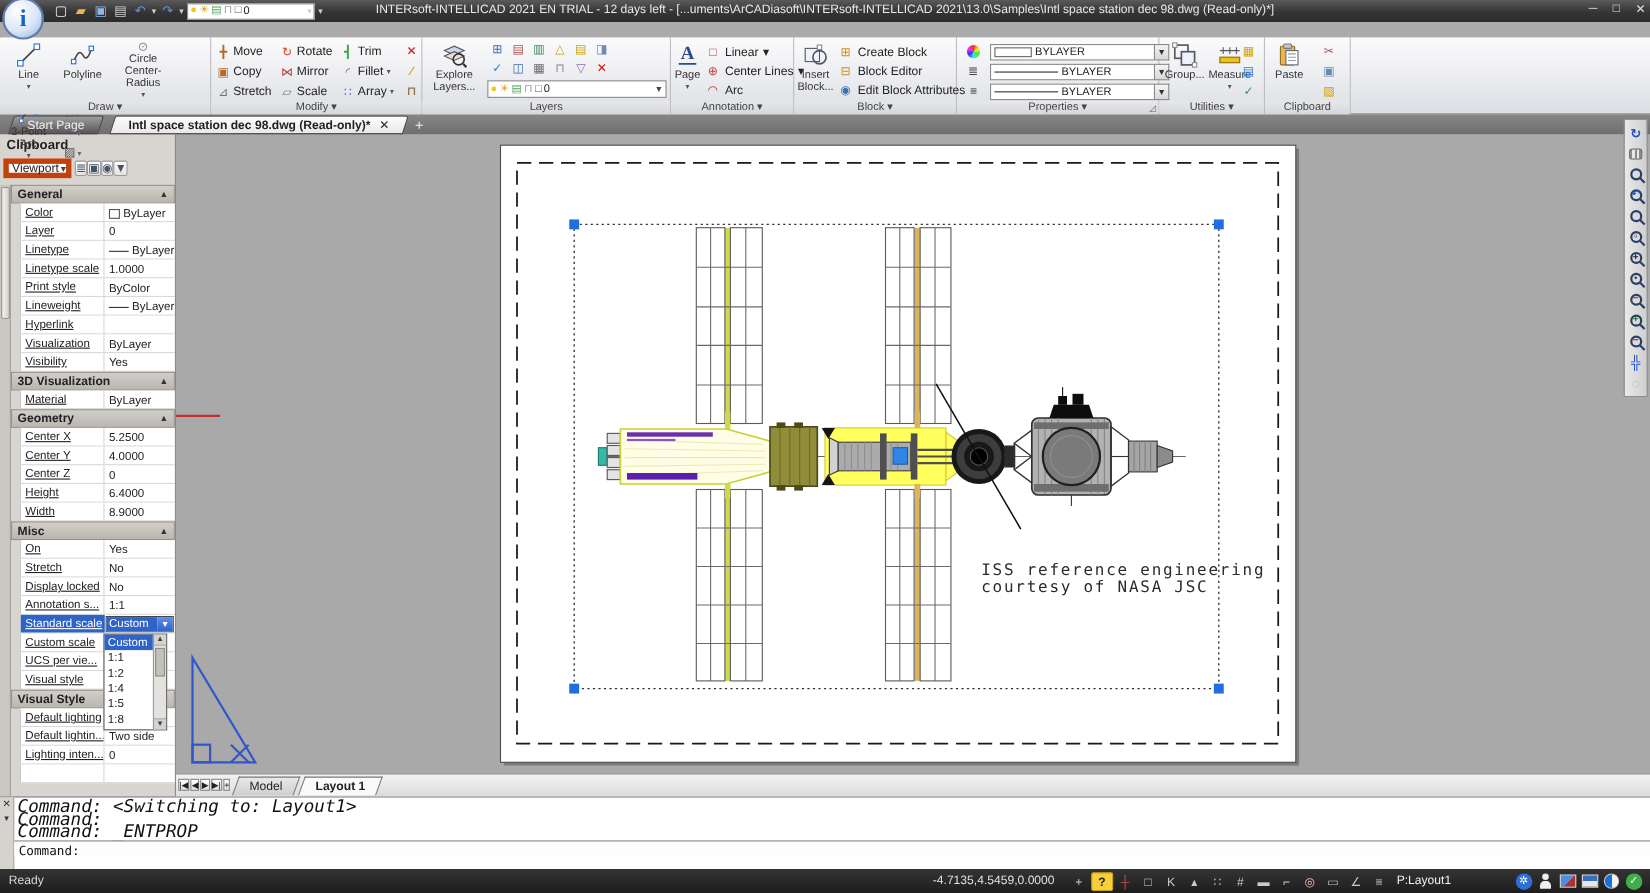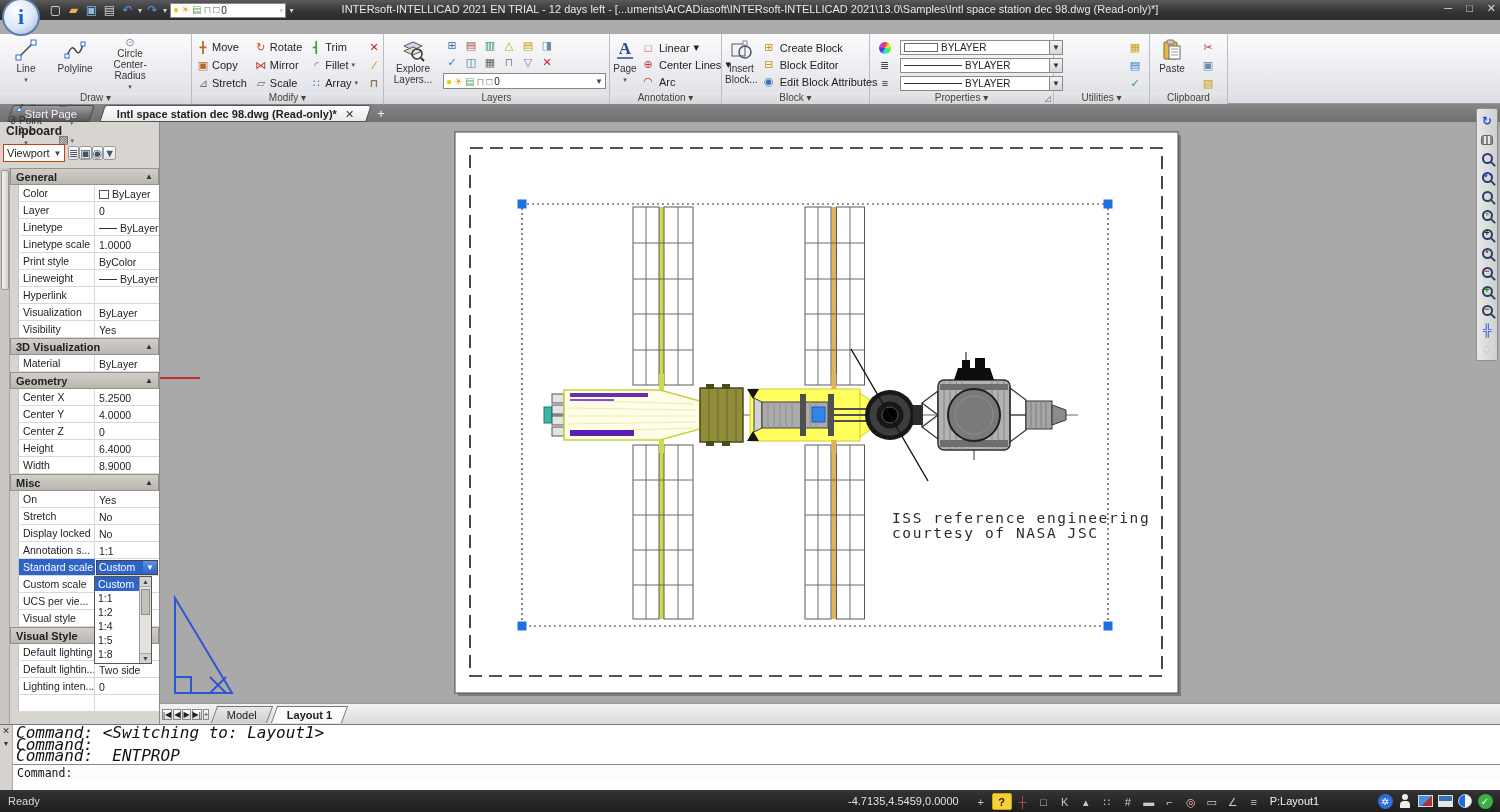--- a/index.html
+++ b/index.html
@@ -62,31 +62,31 @@
   .dtab > span { display:inline-block; transform:skewX(18deg); }
   .dtab.start { background:linear-gradient(#9d9d9d,#585858); color:#f2f2f2; border:1px solid #4a4a4a; }
   .dtab.doc { background:linear-gradient(#fdfdfd,#e9e9e9); color:#222; border:1px solid #555; font-weight:bold; }
   .dtab.doc .x { margin-left:8px; font-weight:normal; color:#333; }
   .dplus { margin-left:8px; color:#f0f0f0; font-size:13px; line-height:17px; }
 
   
   .palette { left:0; top:122px; width:160px; height:602px; background:#d8d5d0; border-right:1px solid #8a8a8a; z-index:20; overflow:hidden; }
   .pal-title { height:18px; font-weight:bold; font-size:12px; color:#222; padding:2px 6px; }
   .pal-toolbar { height:26px; display:flex; align-items:center; gap:3px; padding:0 3px; }
-  .vp-combo { display:flex; align-items:center; height:18px; border:1px solid #c2410c; background:#fff; width:62px; }
+  .vp-combo { display:flex; align-items:center; height:18px; border:5px solid #c2410c; background:#fff; width:62px; }
   .vp-combo .txt { flex:1; padding-left:3px; font-size:11px; color:#222; }
   .vp-combo .dd { width:13px; font-size:8px; text-align:center; color:#444; }
   .pal-tbtn { width:19px; height:19px; border:1px solid #9a9a9a; background:linear-gradient(#fdfdfd,#e2e2e2); text-align:center; line-height:18px; font-size:11px; color:#456; border-radius:2px; }
   .pal-scroll { position:absolute; left:0; top:46px; width:10px; bottom:0; background:#cac7c2; border-right:1px solid #a5a29d; }
   .pal-scroll .thumb { position:absolute; left:1px; top:2px; width:8px; height:120px; background:linear-gradient(90deg,#f2f1ee,#d5d2cc); border:1px solid #99968f; border-radius:2px; }
   .pal-content { position:absolute; left:10px; top:46px; right:0; bottom:0; }
   .psec { height:17px; background:linear-gradient(#d2cfca,#b9b6b0); border:1px solid #979289; display:flex; align-items:center; padding:0 5px; font-weight:bold; font-size:11px; color:#222; }
   .psec .caret { margin-left:auto; font-size:8px; color:#333; }
   .prow { display:flex; height:17px; margin-left:8px; background:#fff; border-bottom:1px solid #d8d8d8; border-left:1px solid #c2c2c2; }
-  .pl { width:76px; font-size:10.5px; color:#222; padding:2px 0 0 4px; border-right:1px solid #d8d8d8; overflow:hidden; white-space:nowrap; }
+  .pl { width:76px; font-size:10.5px; color:#222; padding:2px 0 0 4px; border-right:1px solid #d8d8d8; overflow:hidden; white-space:nowrap;text-decoration:underline; }
   .pv { flex:1; font-size:10.5px; color:#222; padding:2px 0 0 4px; display:flex; align-items:center; gap:3px; overflow:hidden; white-space:nowrap; }
   .pv .sw { width:10px; height:9px; border:1px solid #555; background:#fff; flex:0 0 auto; }
   .pv .ln { width:18px; border-top:1px solid #333; height:0; flex:0 0 auto; }
   .prow.sel .pl { background:#2e64c8; color:#fff; border-right-color:#2e64c8; }
   .prow.sel .pv { padding:1px; }
   .prow.sel .combo { display:flex; flex:1; border:1px solid #444; height:15px; background:#fff; }
   .prow.sel .combo .ctxt { flex:1; background:#2e64c8; color:#fff; padding:0 2px; font-size:10.5px; line-height:13px; }
   .prow.sel .combo .cdd { width:14px; background:linear-gradient(#5b8fe8,#2e64c8); color:#fff; font-size:8px; text-align:center; line-height:13px; }
   .scale-dd { position:absolute; left:94px; top:454px; width:58px; height:88px; background:#fff; border:1px solid #555; z-index:30; display:flex; }
   .dd-opts { flex:1; }
@@ -410,20 +410,42 @@
               </span>
               <span class="dd">▼</span>
             </div>
           </div>
       </div>
       <div class="plabel">Properties ▾</div>
       <span class="launcher">◿</span>
     </div>
 
     <div class="rpanel" style="width:96px">
+      <div style="display:flex">
+        <span class="bigbtn" style="width:40px">
+          <svg viewBox="0 0 24 24">
+              <rect x="3" y="3" width="12" height="12" fill="none" stroke="#556" stroke-width="1.5"></rect>
+              <rect x="9" y="9" width="12" height="12" fill="#eef2fa" stroke="#556" stroke-width="1.5"></rect>
+              <rect x="1" y="1" width="4" height="4" fill="#fff" stroke="#888"></rect>
+              <rect x="19" y="19" width="4" height="4" fill="#fff" stroke="#888"></rect>
+            </svg>
+          <span>Group...</span>
+        </span>
+        <span class="bigbtn" style="width:42px">
+          <svg viewBox="0 0 24 24">
+              <line x1="3" y1="8" x2="21" y2="8" stroke="#556"></line>
+              <line x1="6" y1="5" x2="6" y2="11" stroke="#556"></line>
+              <line x1="12" y1="5" x2="12" y2="11" stroke="#556"></line>
+              <line x1="18" y1="5" x2="18" y2="11" stroke="#556"></line>
+              <rect x="3" y="14" width="18" height="5" fill="#f0c020" stroke="#8a6d00"></rect>
+            </svg>
+          <span>Measure</span>
+            <span class="dv" style="font-size:7px;color:#555">▾</span>
+        </span>
+      </div>
       <div class="smallcol" id="utilities-side" style="position:absolute;right:2px;top:2px">
           <span class="sbtn" style="color: rgb(202, 160, 18);">▦</span>
           <span class="sbtn" style="color: rgb(42, 122, 210);">▤</span>
           <span class="sbtn" style="color: rgb(42, 154, 74);">✓</span>
         </div>
       <div class="plabel">Utilities ▾</div>
     </div>
 
     <div class="rpanel" style="width:78px">
       <span class="bigbtn" style="width:38px">

